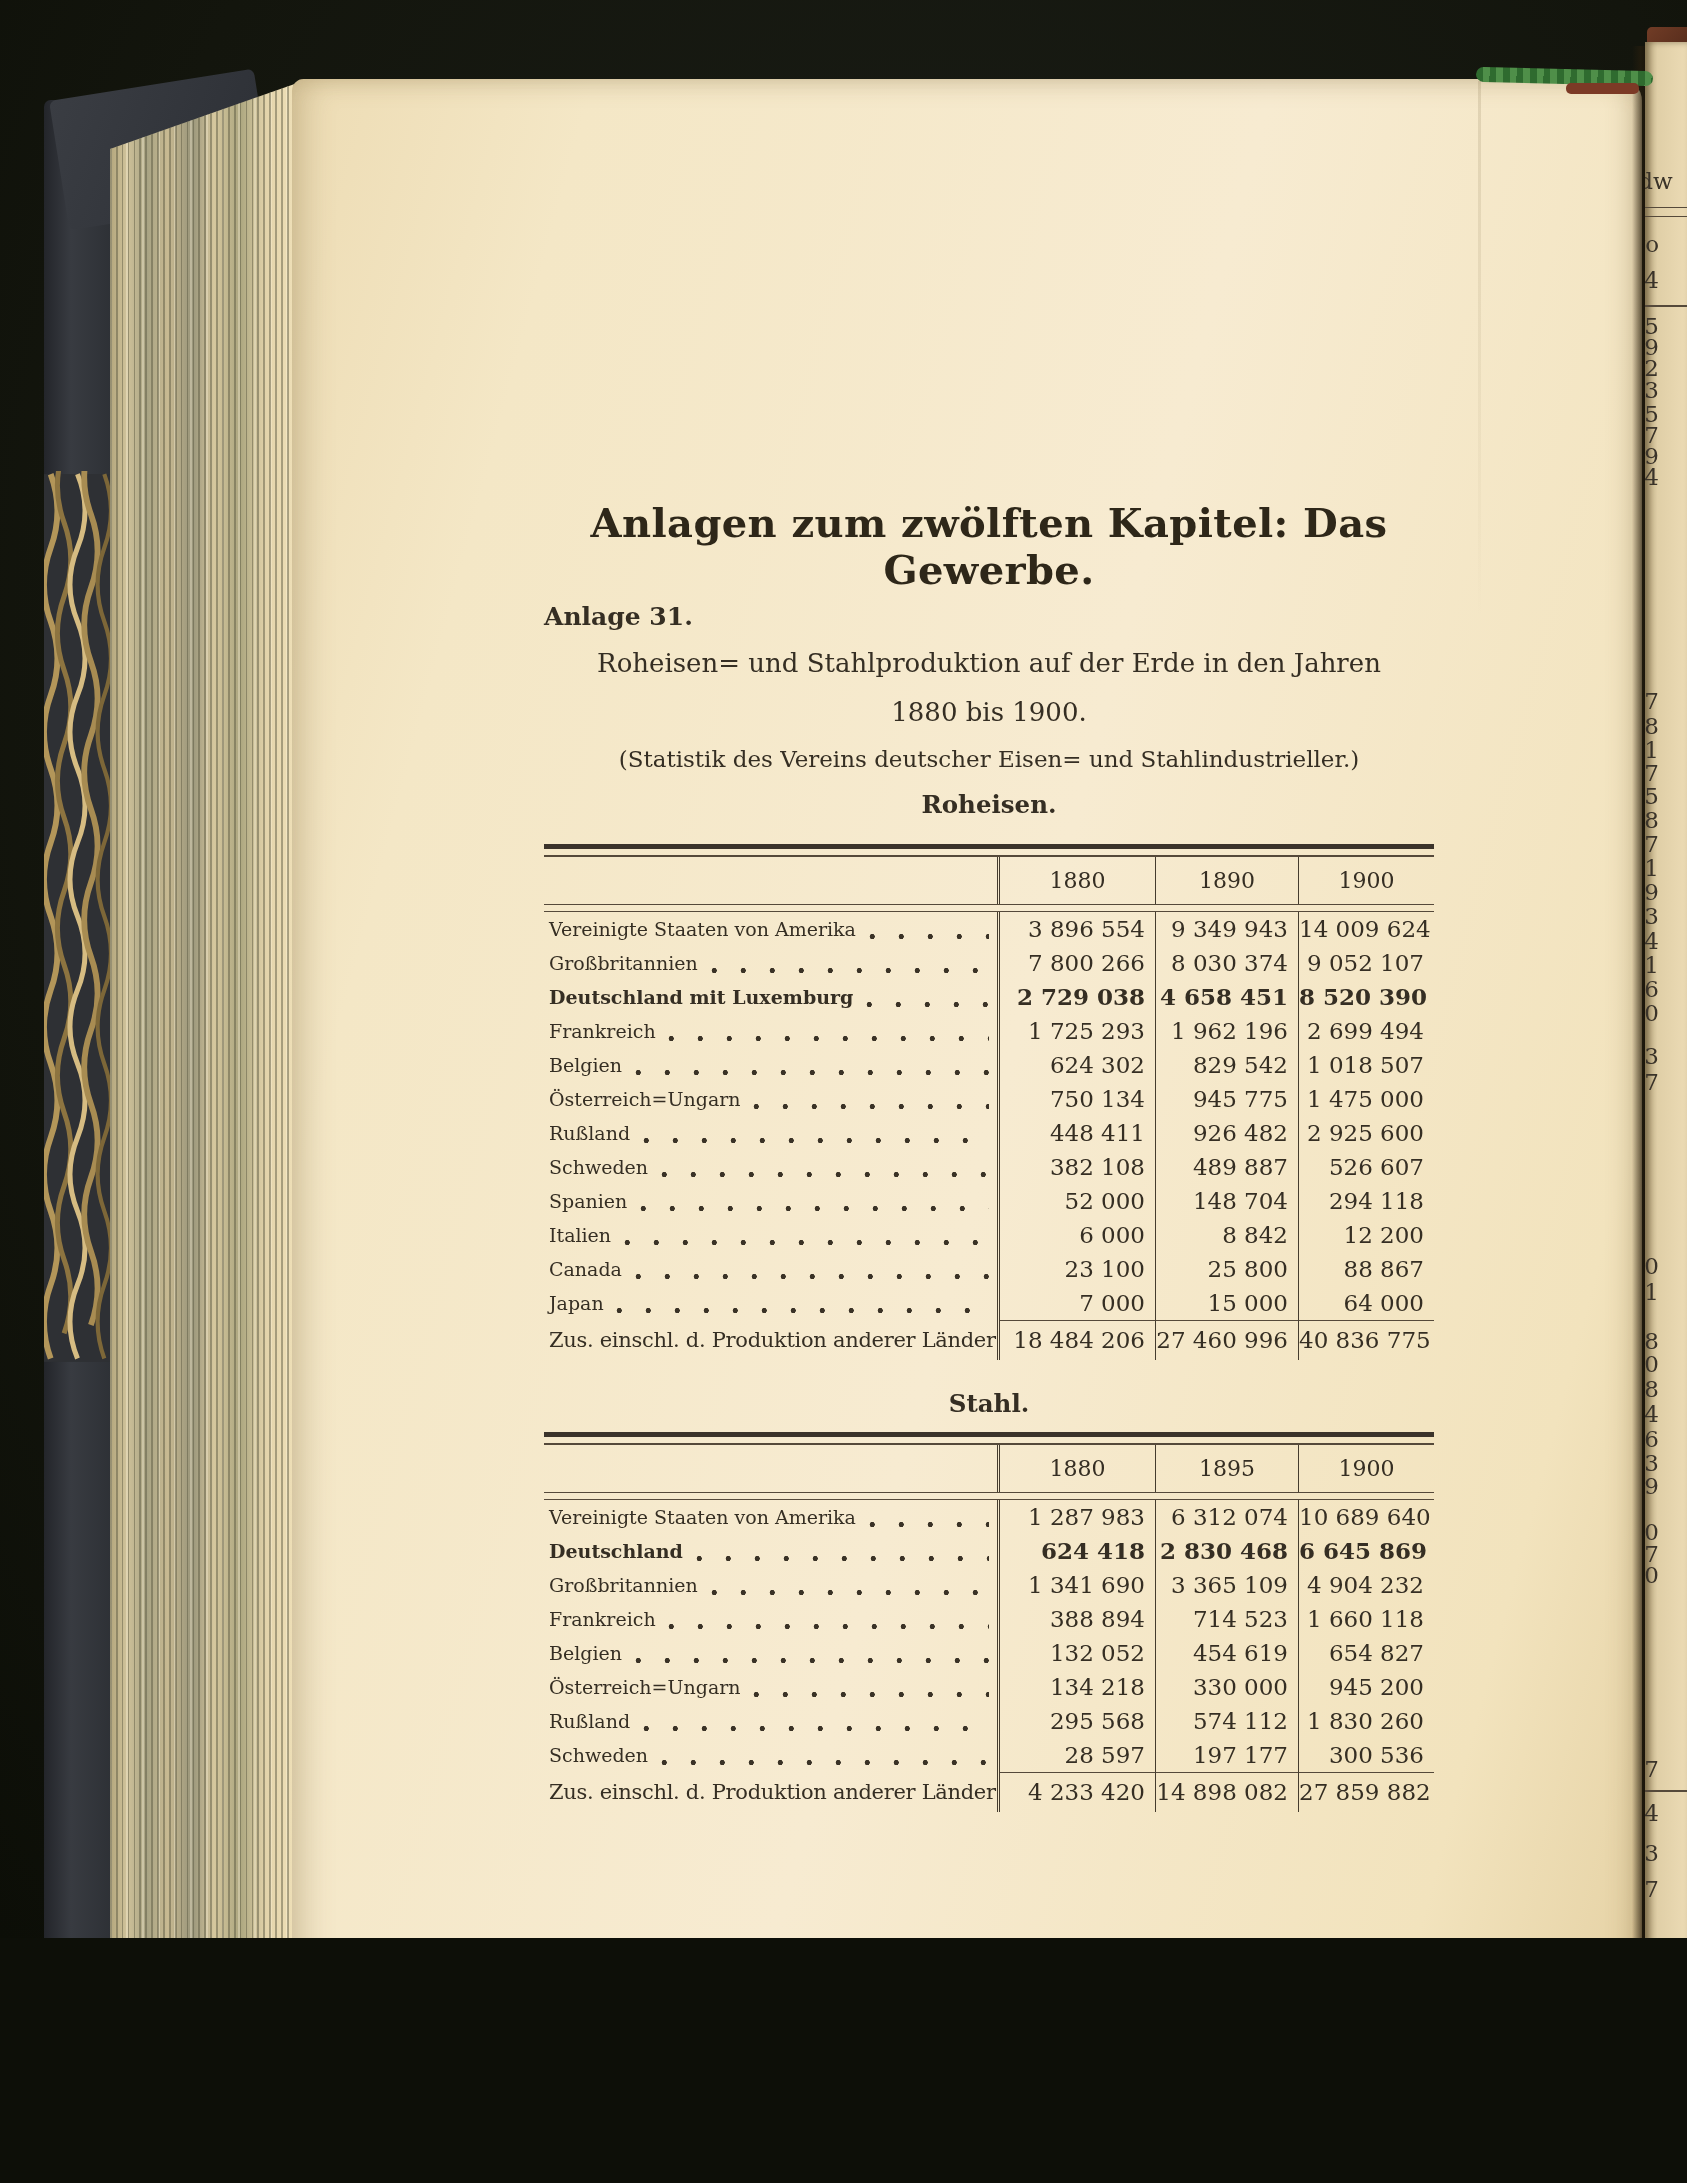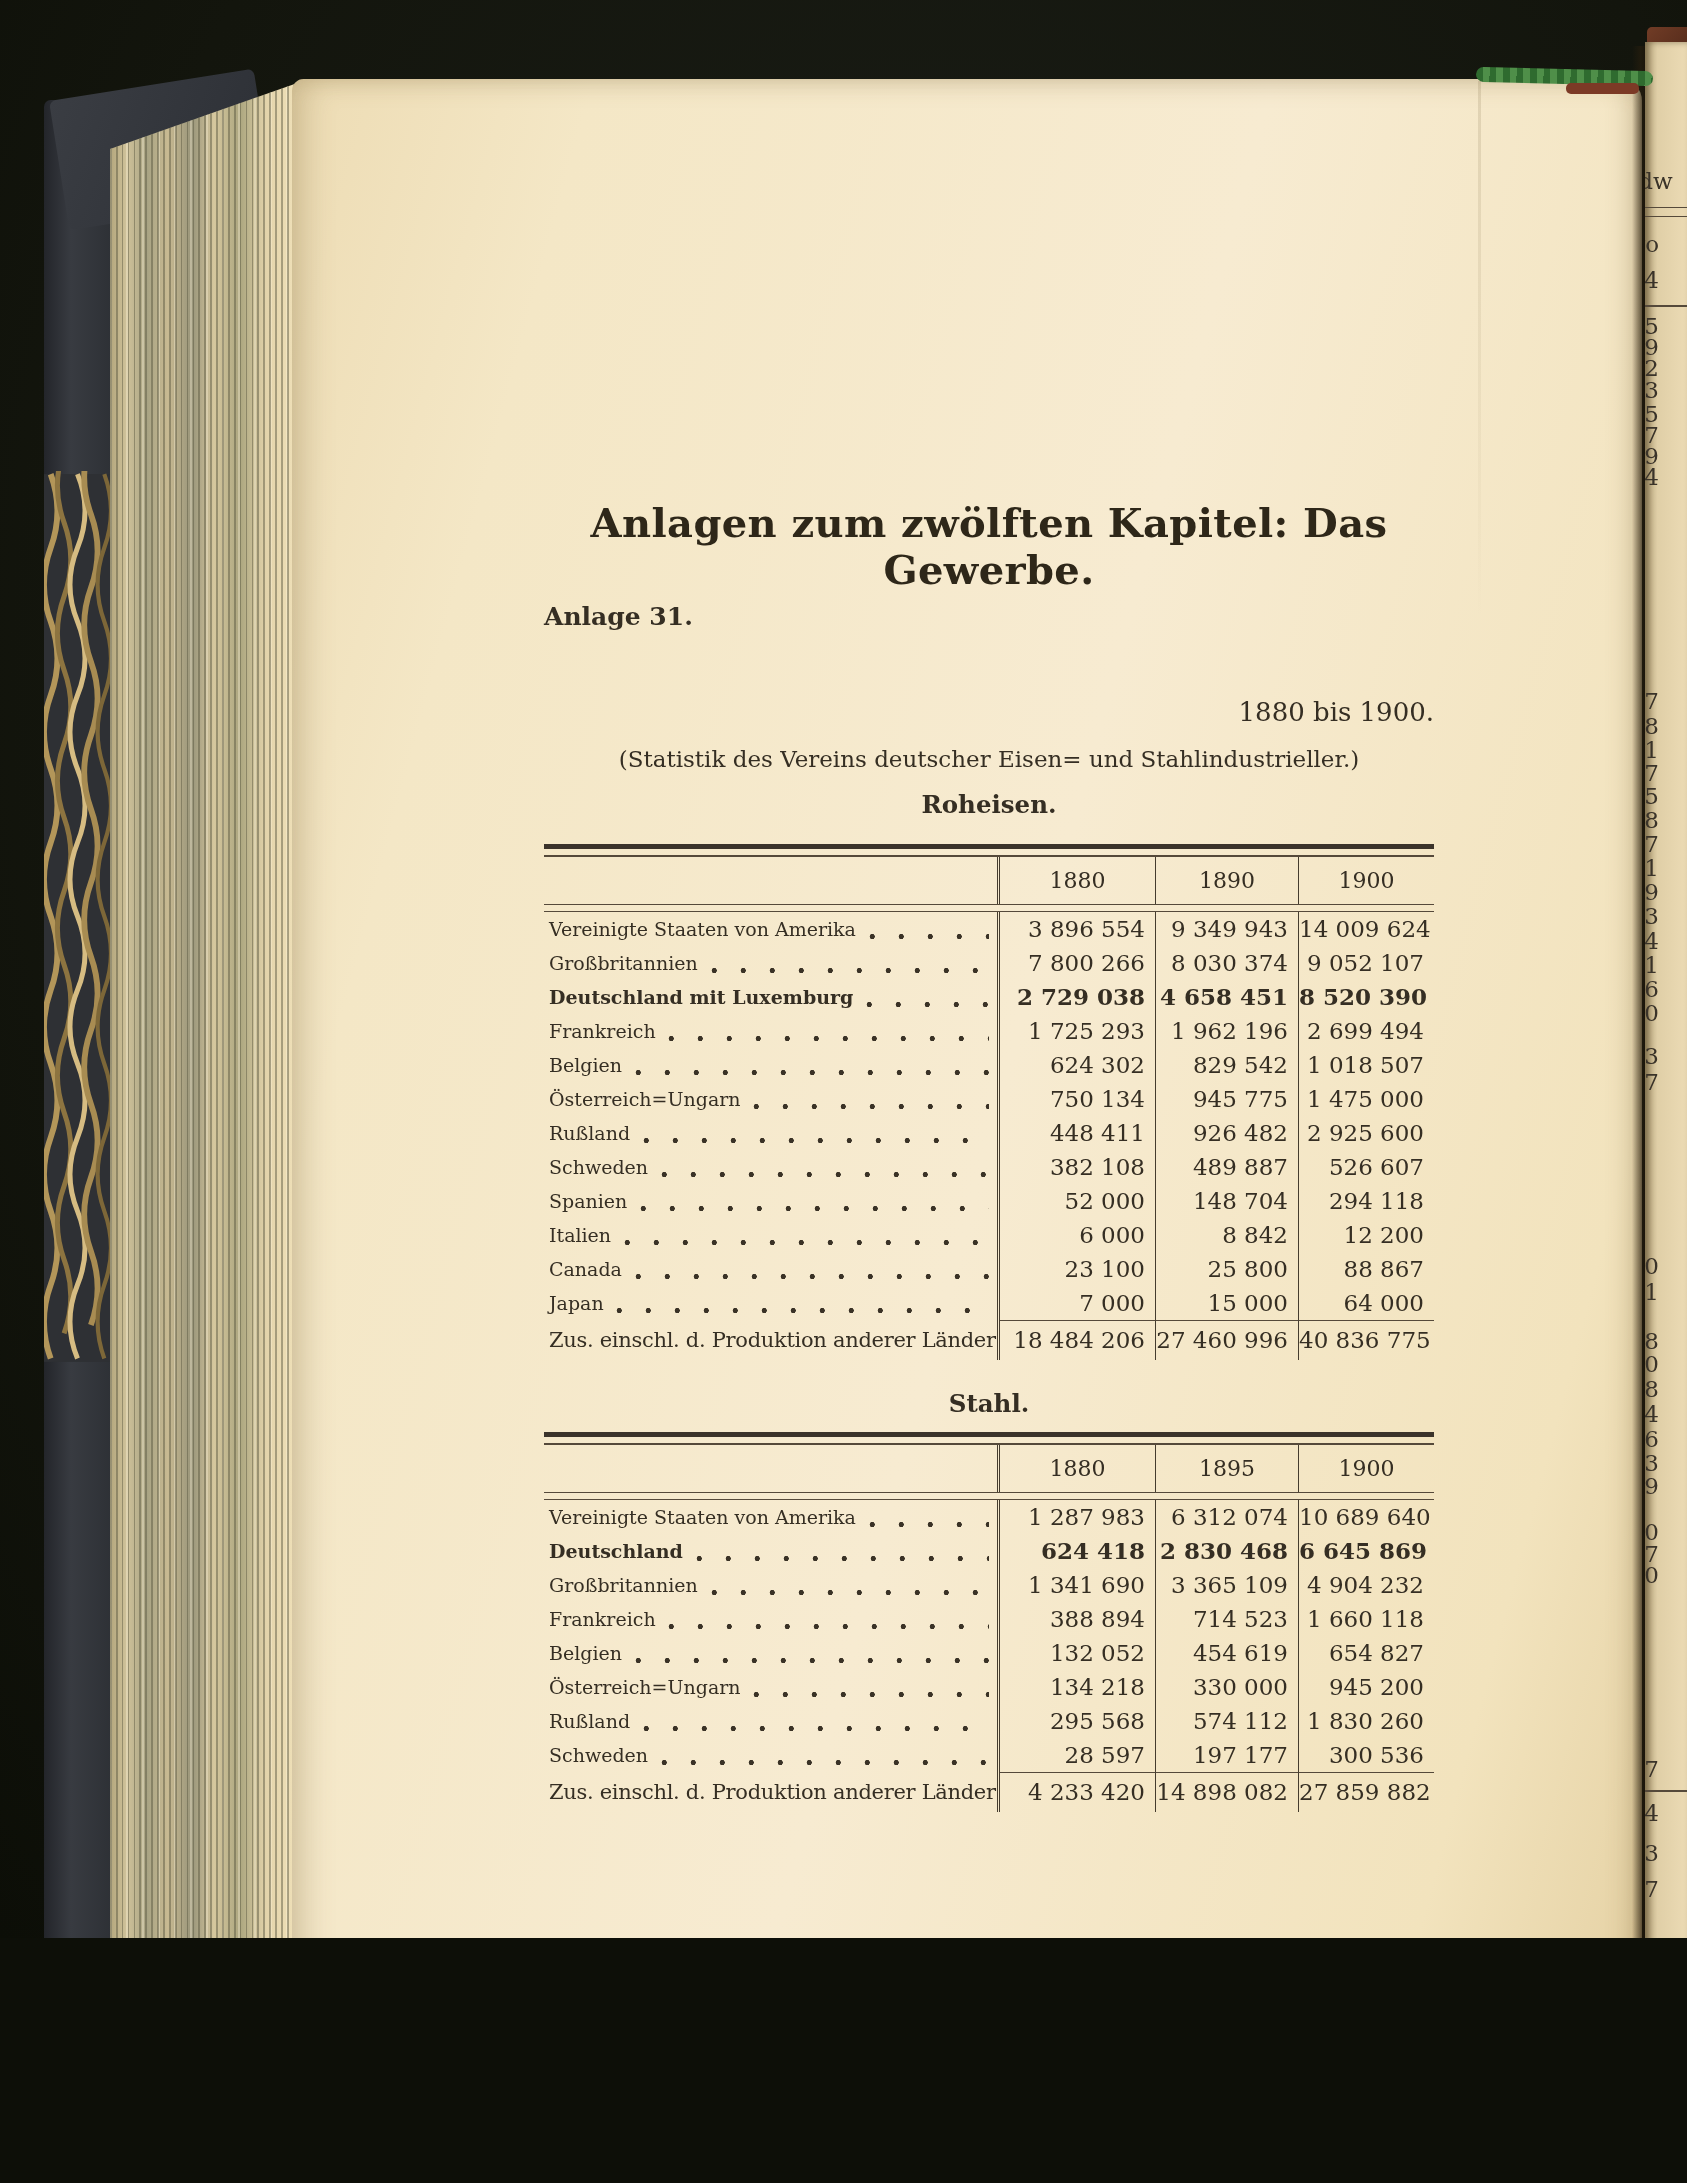--- a/index.html
+++ b/index.html
@@ -53,21 +53,21 @@
     background:#7c3a26;border-radius:5px;}
   .spine-bit{position:absolute;left:1647px;top:27px;width:40px;height:49px;z-index:3;
     background:linear-gradient(135deg,#713c26,#4a2517);border-radius:5px 0 0 8.4px;}
 
   
   .content{position:absolute;left:544px;top:0;width:890px;height:2183px;z-index:6;}
   .content > div{position:absolute;}
   .title{top:499px;width:100%;text-align:center;font-size:40px;font-weight:700;letter-spacing:0.4px;color:#2e2719;}
   .anlage{top:602px;left:0;font-size:25px;font-weight:700;}
   .sub1{top:648px;width:100%;text-align:center;font-size:26px;}
-  .sub2{top:697px;width:100%;text-align:right;font-size:26px;}
+  .sub2{top:697px;width:100%;text-align:center;font-size:26px;}
   .source{top:746px;width:100%;text-align:center;font-size:23px;}
   .caption{width:100%;text-align:center;font-size:24.5px;font-weight:700;}
   .cap1{top:790px;}
   .cap2{top:1389px;}
 
   
   .dtable{left:0;width:890px;}
   .t1{top:844px;}
   .t2{top:1432px;}
   .rule-thick{height:5px;background:#3b332a;}
@@ -211,20 +211,21 @@
       <div class="strip-item num" style="top: 1835px;">7</div>
     </div>
 
   <div class="spine-bit"></div>
   <div class="hb-green"></div>
   <div class="hb-red"></div>
 
   <div class="content">
     <div class="title">Anlagen zum zwölften Kapitel: Das Gewerbe.</div>
     <div class="anlage">Anlage 31.</div>
+    <div class="sub1">Roheisen= und Stahlproduktion auf der Erde in den Jahren</div>
     <div class="sub2">1880 bis 1900.</div>
     <div class="source">(Statistik des Vereins deutscher Eisen= und Stahlindustrieller.)</div>
 
     <div class="caption cap1">Roheisen.</div>
 
     <div class="dtable t1">
       <div class="rule-thick"></div>
       <div class="rule-gap"></div>
       <div class="rule-thin"></div>
       <div class="grid header">

